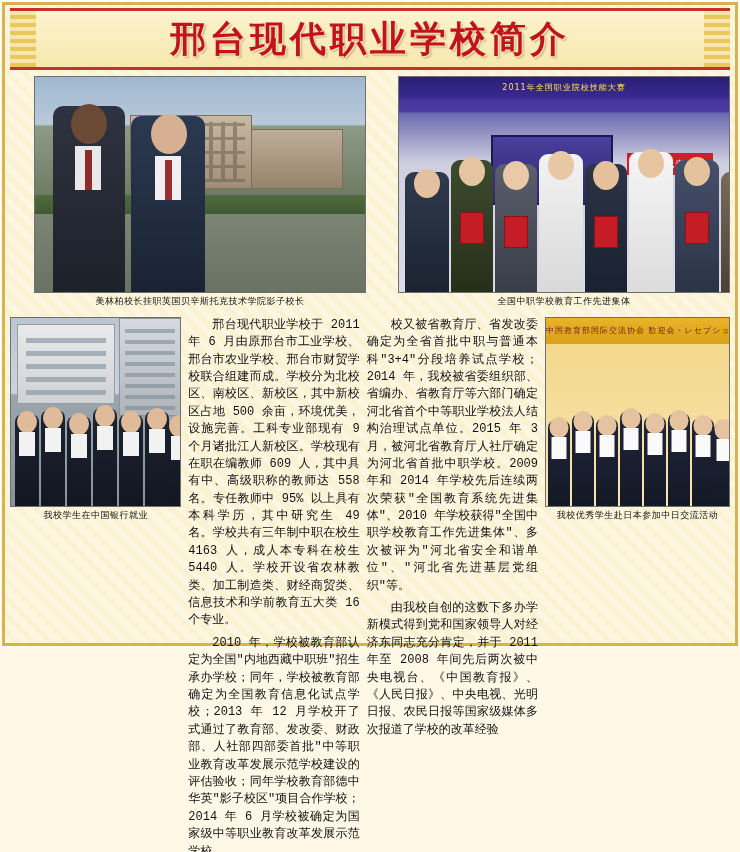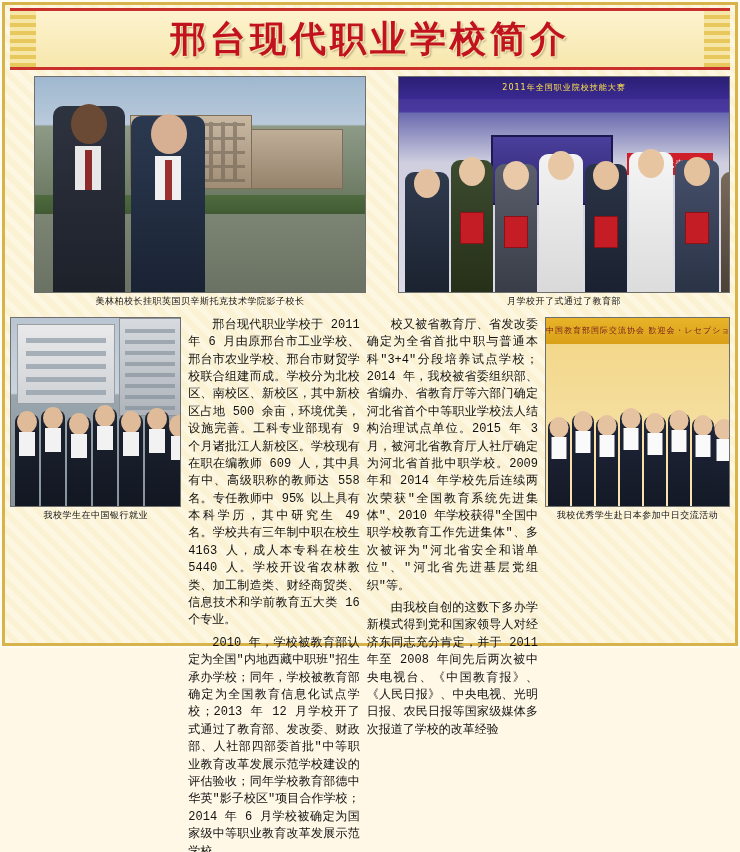--- a/index.html
+++ b/index.html
@@ -237,21 +237,21 @@
               <div class="ph" style="background:#e7c5a1;"></div>
             </div>
           <div class="person" style="left:276px;width:44px;height:132px;background:linear-gradient(#46506a,#2b3346);">
               <div class="ph" style="background:#e5c29e;"></div>
               <div class="cert"></div>
             </div>
           <div class="person" style="left:322px;width:42px;height:120px;background:linear-gradient(#7a6a5a,#4c4137);">
               <div class="ph" style="background:#e8c8a6;"></div>
             </div>
         </div>
-        <div class="cap">月学校开了式通过了教育部</div>
+        <div class="cap">全国中职学校教育工作先进集体</div>
       </div>
     </div>
 
     <div class="middle">
 
       <div class="mid-col">
         <div class="photo p3">
           <div class="bank">
               <div class="bankwin"></div>
             </div>

